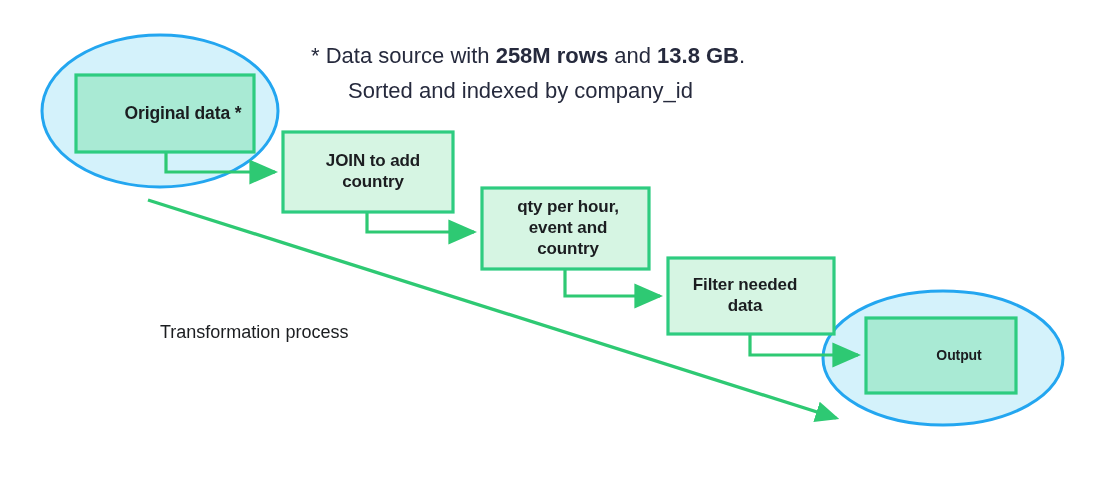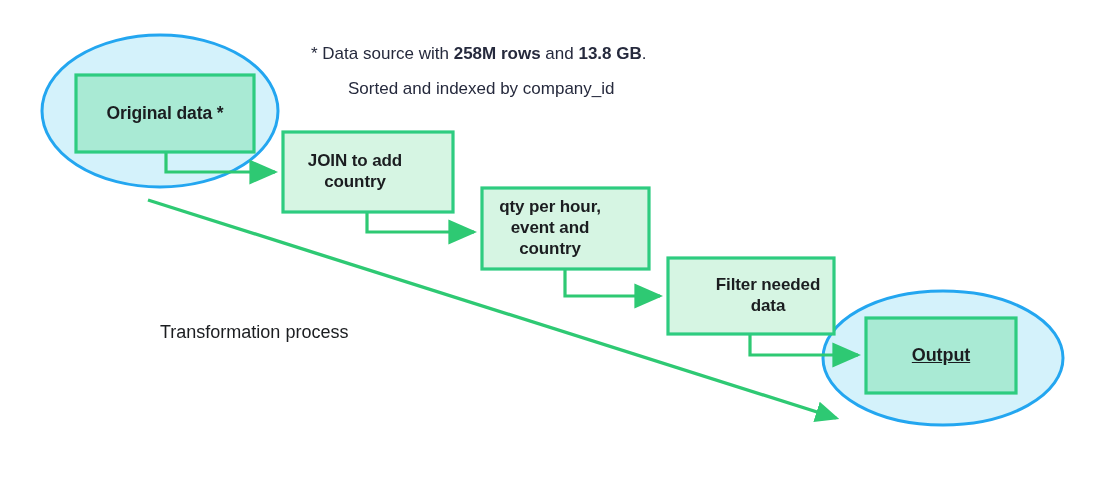--- a/index.html
+++ b/index.html
@@ -35,29 +35,29 @@
     justify-content: center;
     text-align: center;
     color: #1b1d20;
     font-family: "Liberation Sans", sans-serif;
     font-weight: bold;
     line-height: 1.22;
     letter-spacing: -0.1px;
     white-space: pre-line;
     pointer-events: none;
   }
-  .node-label { font-size: 17px; }
+  .node-label { font-size: 17px; padding-left: 18px; }
   #label-original { font-size: 17.5px; }
-  #label-output  { font-size: 18px; text-decoration: underline; }
+  #label-output  { font-size: 14px; }
 
   .caption {
     position: absolute;
     color: #262a3d;
     font-family: "Liberation Sans", sans-serif;
-    font-size: 17px;
+    font-size: 22px;
     font-weight: normal;
     line-height: 1.0;
     white-space: nowrap;
   }
   .caption b { font-weight: bold; }
 
   #process-label {
     position: absolute;
     left: 160px;
     top: 322px;
@@ -102,21 +102,21 @@
 
   <div class="label node-label" id="label-original" style="left:76px; top:75px; width:178px; height:77px;">Original data *</div>
 
   <div class="label node-label" style="left:270px; top:132px; width:170px; height:80px;">JOIN to add
 country</div>
 
   <div class="label node-label" style="left:482px; top:188px; width:136px; height:81px;">qty per hour,
 event and
 country</div>
 
-  <div class="label node-label" style="left:685px; top:258px; width:166px; height:76px;">Filter needed
+  <div class="label node-label" style="left:644px; top:258px; width:166px; height:76px;">Filter needed
 data</div>
 
   <div class="label node-label" id="label-output" style="left:866px; top:318px; width:150px; height:75px;">Output</div>
 
   <div class="caption" style="left:311px; top:45px;">
     <span>* Data source with </span><b>258M rows</b><span> and </span><b>13.8 GB</b><span>.</span>
   </div>
 
   <div class="caption" style="left:348px; top:80px;">Sorted and indexed by company_id</div>
 

